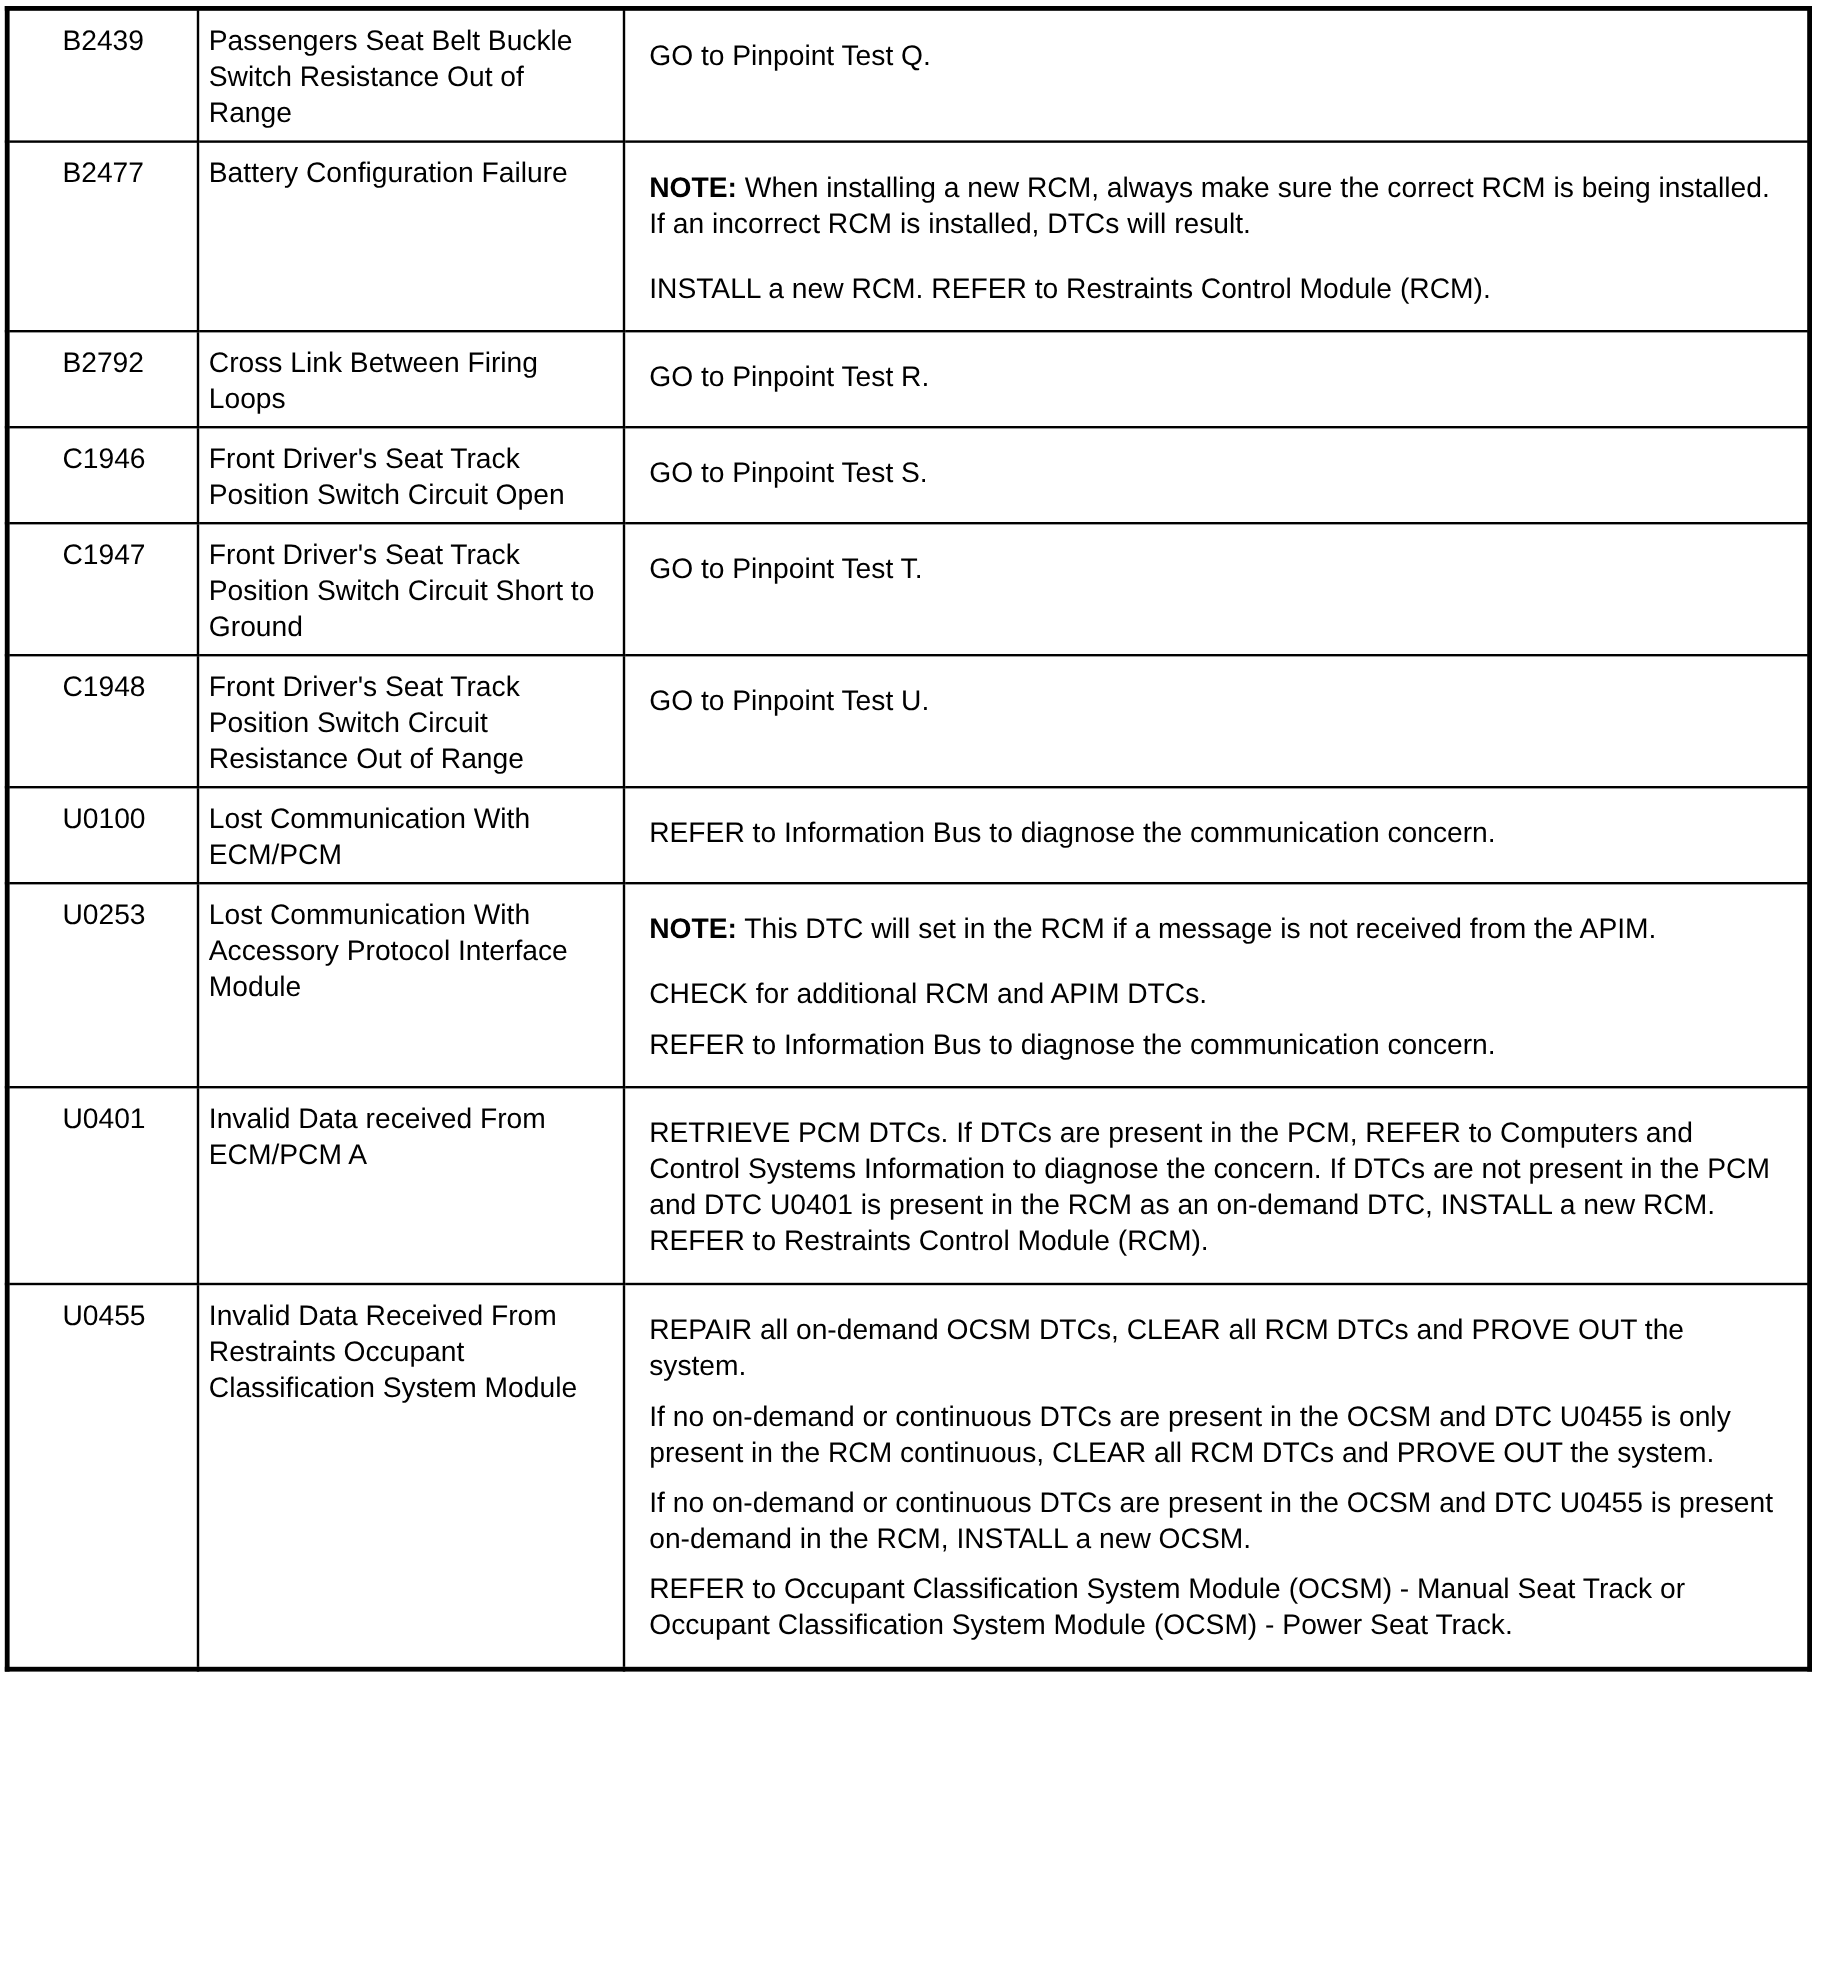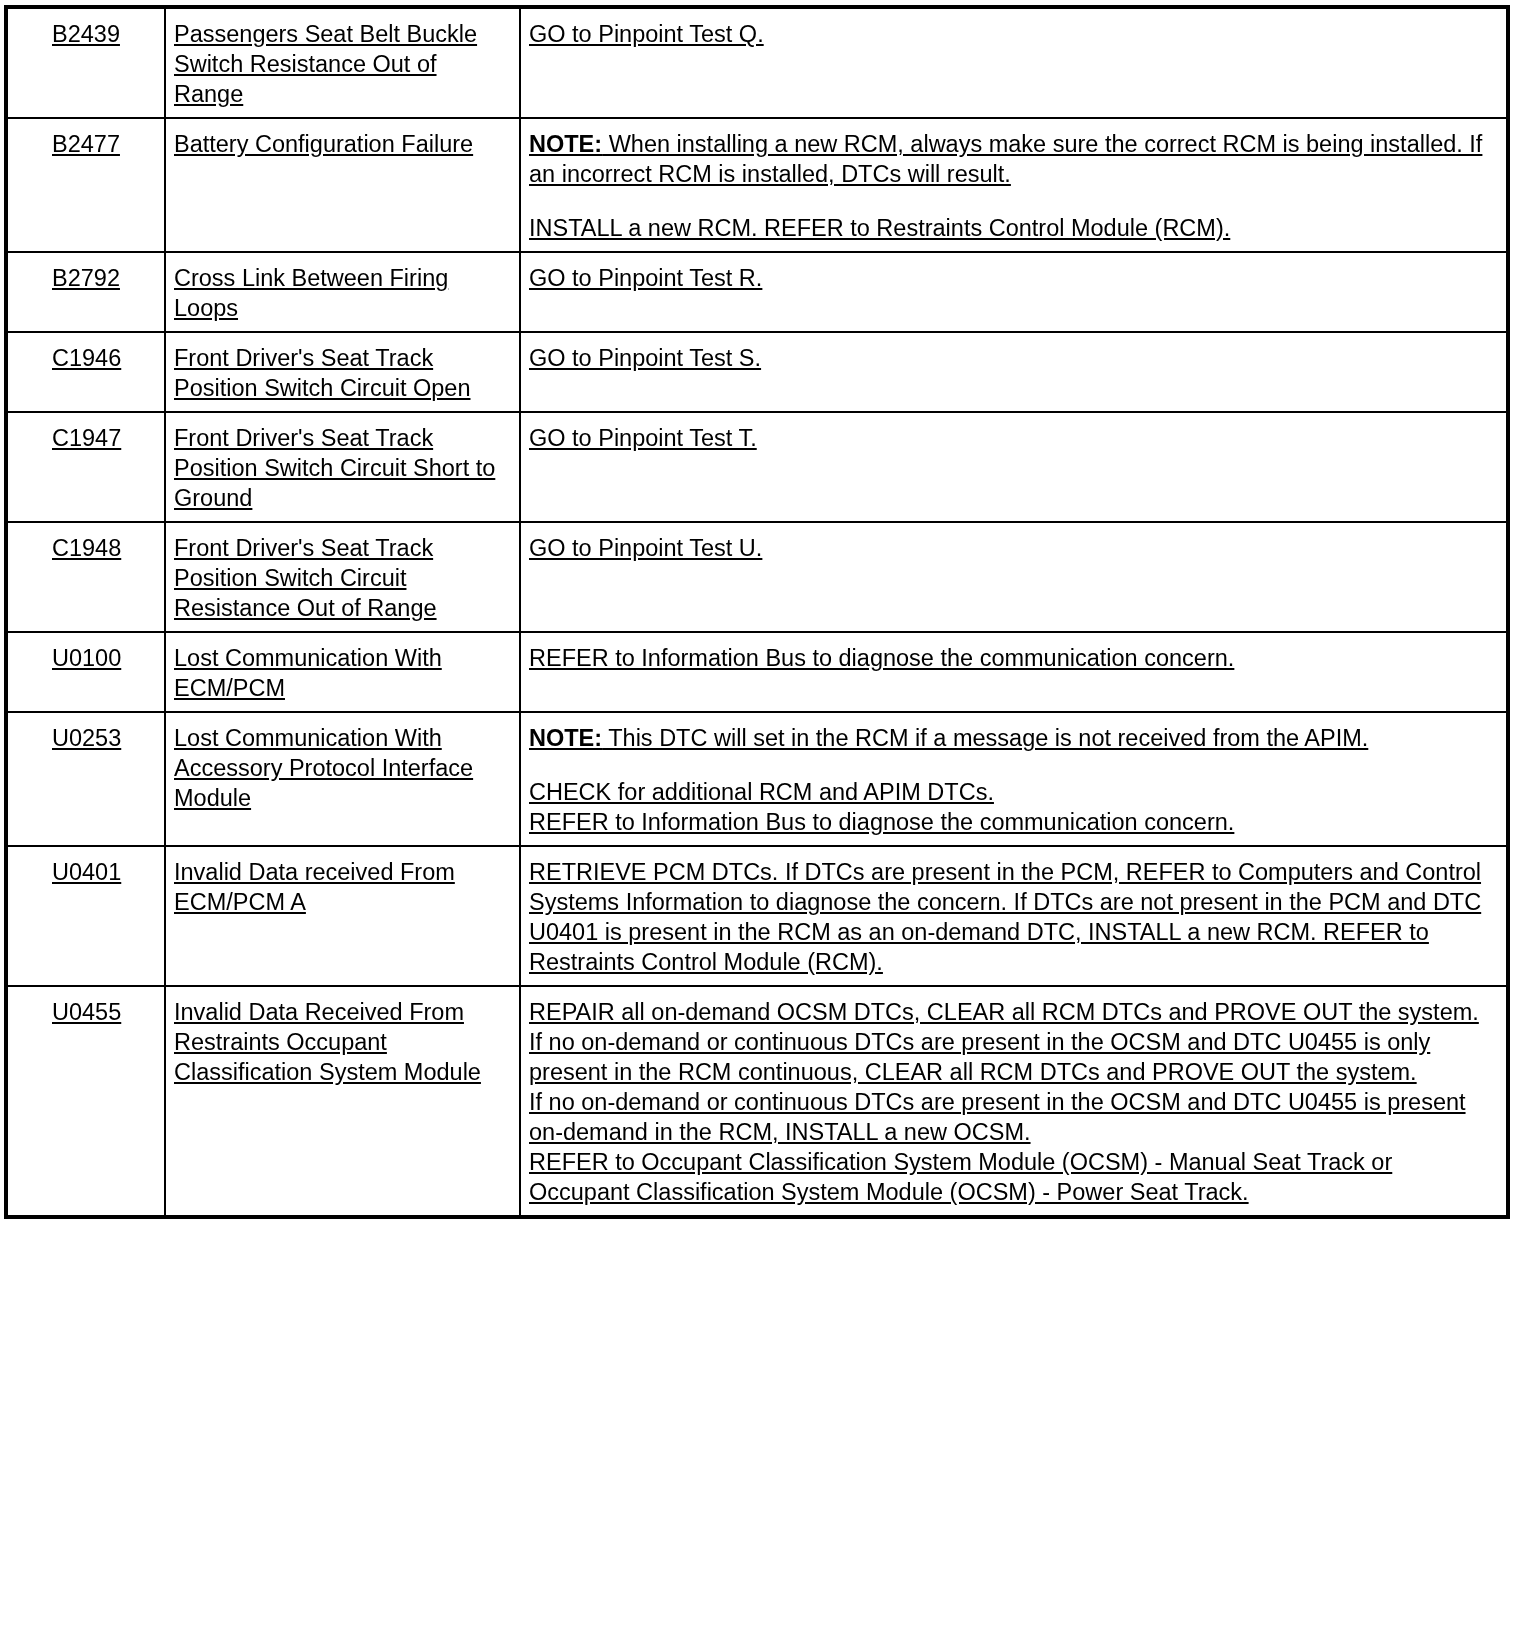--- a/index.html
+++ b/index.html
@@ -10,27 +10,26 @@
     border-collapse: collapse;
     border: 4px solid #000;
     table-layout: fixed;
     font-size: 23.5px;
     line-height: 30px;
   }
   #dtc-table td {
     border: 2px solid #000;
     vertical-align: top;
     padding: 10px 8px 8px 8px;
-    text-decoration: underline;
   }
   col.c1 { width: 159px; }
   col.c2 { width: 355px; }
   col.c3 { width: auto; }
   td.code { padding-left: 44px !important; }
-  .para { margin: 0; }
+  .para { margin: 12px; }
   .gap { margin-top: 24px; }
   .bold { font-weight: bold; }
 </style>
 </head>
 <body>
 
 <table id="dtc-table">
   <colgroup>
       <col class="c1">
       <col class="c2">

